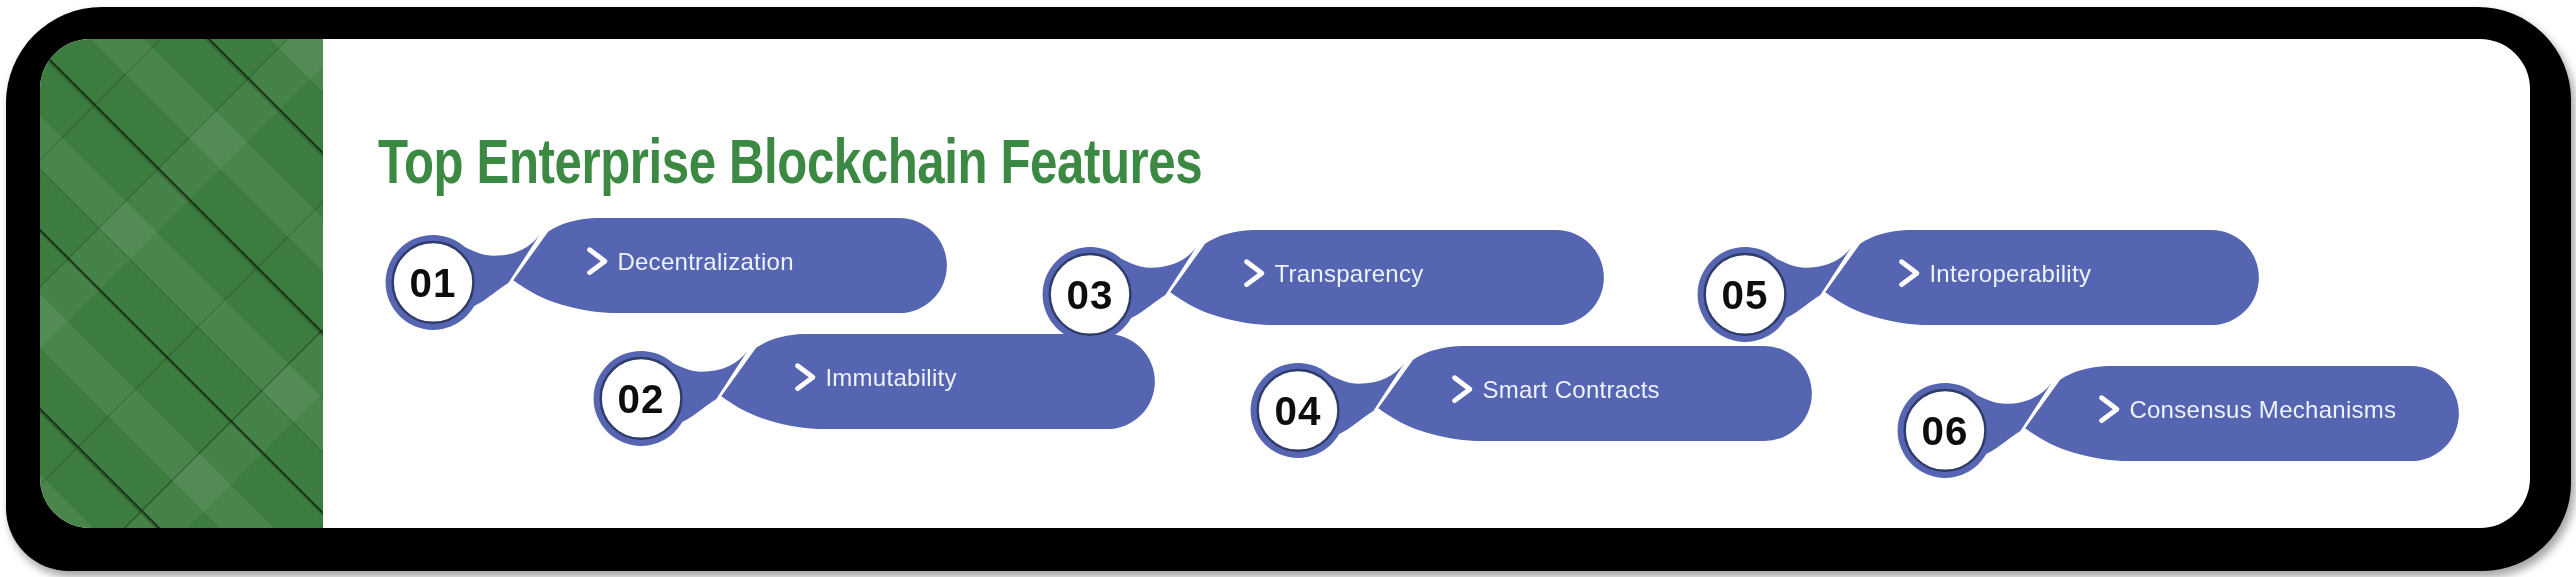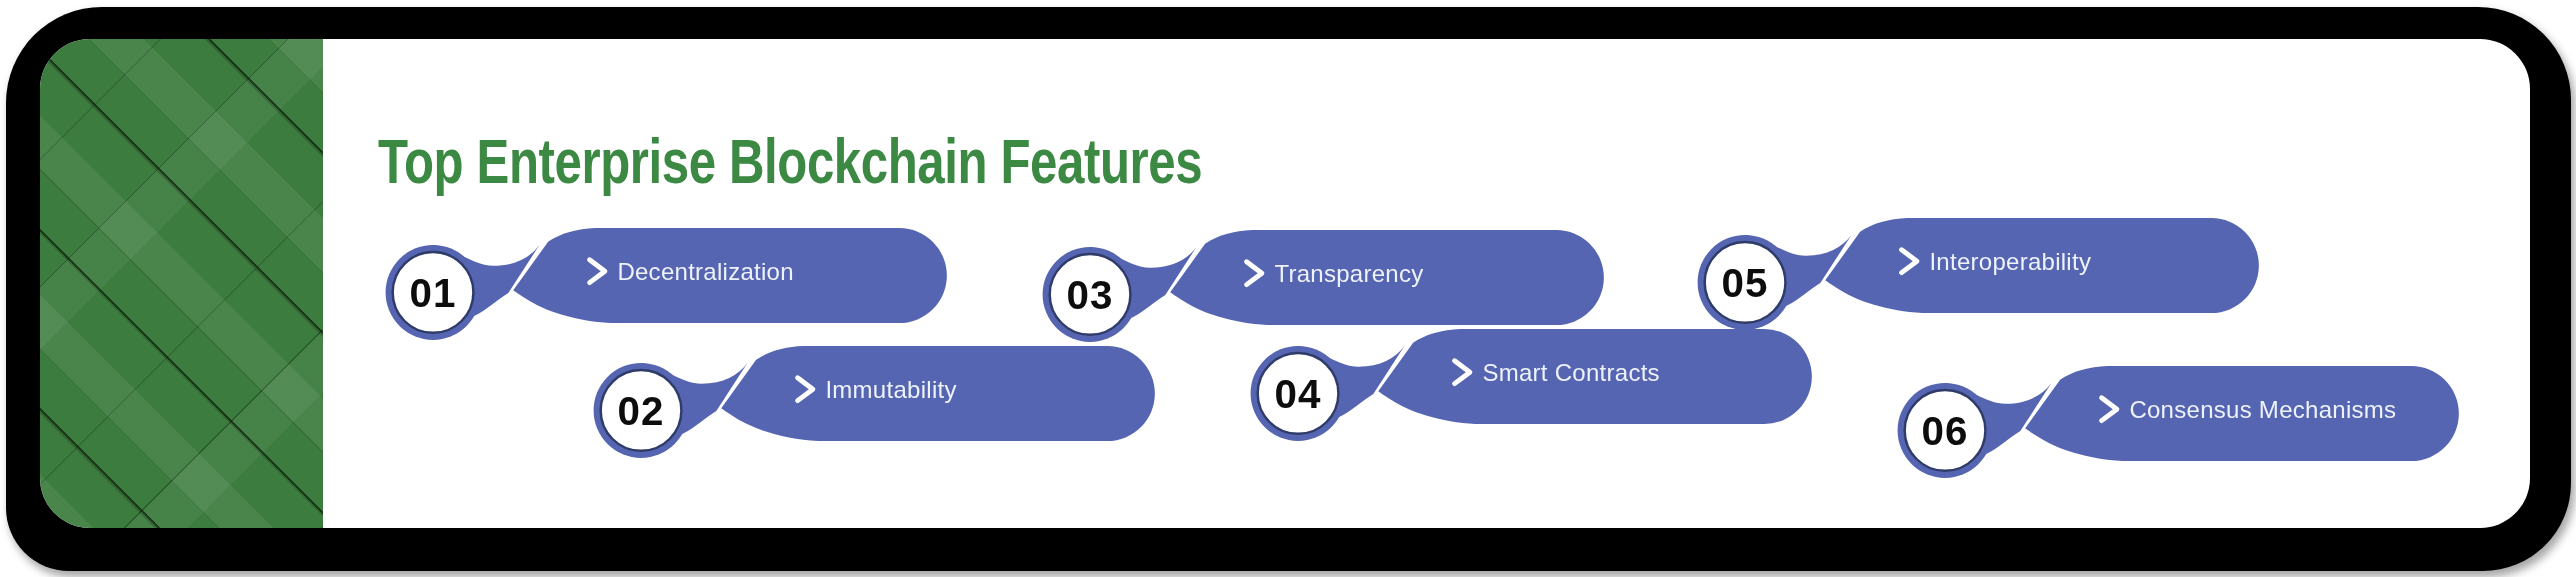--- a/index.html
+++ b/index.html
@@ -59,32 +59,32 @@
 </head>
 <body>
 
 <div class="canvas">
   <div class="frame"></div>
   <div class="inner">
     <div class="green-panel"></div>
   </div>
   <h1 class="title" style="color: rgb(60, 137, 67);">Top Enterprise Blockchain Features</h1>
   <div id="items-layer">
-      <div class="item" style="left: 375px; top: 227px;">
+      <div class="item" style="left: 375px; top: 217px;">
         <svg viewBox="0 0 1055 220" xmlns="http://www.w3.org/2000/svg">
           <circle cx="105" cy="120" r="87" fill="#5565b1"></circle>
           <path fill="#5565b1" d="M 105 33 C 150 41 178 71 216 71 C 256 71 283 56 300 33 L 243 121 C 222 134 206 149 190 158 C 158 176 128 181 104 164 Z"></path>
           <path fill="#5565b1" d="M 316 27 C 338 12 370 3 402 2 L 960 2 A 87 87 0 0 1 960 176 L 430 176 C 368 173 309 155 271 129 C 262 123 256 119 252 116 Z"></path>
           <circle cx="105" cy="120" r="74" fill="#ffffff" stroke="#2f3b69" stroke-width="4.5"></circle>
           <text x="105" y="146" text-anchor="middle" font-size="74" font-weight="700" letter-spacing="2" fill="#0d0d0d">01</text>
           <polyline points="392,60 420,81 392,102" fill="none" stroke="#ffffff" stroke-width="9" stroke-linecap="round" stroke-linejoin="round"></polyline>
           <text x="443" y="98" font-size="44" letter-spacing="0.5" fill="#eef2fb">Decentralization</text>
         </svg>
       </div>
-      <div class="item" style="left: 583px; top: 345px;">
+      <div class="item" style="left: 583px; top: 333px;">
         <svg viewBox="0 0 1055 220" xmlns="http://www.w3.org/2000/svg">
           <circle cx="105" cy="120" r="87" fill="#5565b1"></circle>
           <path fill="#5565b1" d="M 105 33 C 150 41 178 71 216 71 C 256 71 283 56 300 33 L 243 121 C 222 134 206 149 190 158 C 158 176 128 181 104 164 Z"></path>
           <path fill="#5565b1" d="M 316 27 C 338 12 370 3 402 2 L 960 2 A 87 87 0 0 1 960 176 L 430 176 C 368 173 309 155 271 129 C 262 123 256 119 252 116 Z"></path>
           <circle cx="105" cy="120" r="74" fill="#ffffff" stroke="#2f3b69" stroke-width="4.5"></circle>
           <text x="105" y="146" text-anchor="middle" font-size="74" font-weight="700" letter-spacing="2" fill="#0d0d0d">02</text>
           <polyline points="392,60 420,81 392,102" fill="none" stroke="#ffffff" stroke-width="9" stroke-linecap="round" stroke-linejoin="round"></polyline>
           <text x="443" y="98" font-size="44" letter-spacing="0.5" fill="#eef2fb">Immutability</text>
         </svg>
       </div>
@@ -92,32 +92,32 @@
         <svg viewBox="0 0 1055 220" xmlns="http://www.w3.org/2000/svg">
           <circle cx="105" cy="120" r="87" fill="#5565b1"></circle>
           <path fill="#5565b1" d="M 105 33 C 150 41 178 71 216 71 C 256 71 283 56 300 33 L 243 121 C 222 134 206 149 190 158 C 158 176 128 181 104 164 Z"></path>
           <path fill="#5565b1" d="M 316 27 C 338 12 370 3 402 2 L 960 2 A 87 87 0 0 1 960 176 L 430 176 C 368 173 309 155 271 129 C 262 123 256 119 252 116 Z"></path>
           <circle cx="105" cy="120" r="74" fill="#ffffff" stroke="#2f3b69" stroke-width="4.5"></circle>
           <text x="105" y="146" text-anchor="middle" font-size="74" font-weight="700" letter-spacing="2" fill="#0d0d0d">03</text>
           <polyline points="392,60 420,81 392,102" fill="none" stroke="#ffffff" stroke-width="9" stroke-linecap="round" stroke-linejoin="round"></polyline>
           <text x="443" y="98" font-size="44" letter-spacing="0.5" fill="#eef2fb">Transparency</text>
         </svg>
       </div>
-      <div class="item" style="left: 1240px; top: 328px;">
+      <div class="item" style="left: 1240px; top: 345px;">
         <svg viewBox="0 0 1055 220" xmlns="http://www.w3.org/2000/svg">
           <circle cx="105" cy="120" r="87" fill="#5565b1"></circle>
           <path fill="#5565b1" d="M 105 33 C 150 41 178 71 216 71 C 256 71 283 56 300 33 L 243 121 C 222 134 206 149 190 158 C 158 176 128 181 104 164 Z"></path>
           <path fill="#5565b1" d="M 316 27 C 338 12 370 3 402 2 L 960 2 A 87 87 0 0 1 960 176 L 430 176 C 368 173 309 155 271 129 C 262 123 256 119 252 116 Z"></path>
           <circle cx="105" cy="120" r="74" fill="#ffffff" stroke="#2f3b69" stroke-width="4.5"></circle>
           <text x="105" y="146" text-anchor="middle" font-size="74" font-weight="700" letter-spacing="2" fill="#0d0d0d">04</text>
           <polyline points="392,60 420,81 392,102" fill="none" stroke="#ffffff" stroke-width="9" stroke-linecap="round" stroke-linejoin="round"></polyline>
           <text x="443" y="98" font-size="44" letter-spacing="0.5" fill="#eef2fb">Smart Contracts</text>
         </svg>
       </div>
-      <div class="item" style="left: 1687px; top: 217px; text-align: center;">
+      <div class="item" style="left: 1687px; top: 229px; text-align: center;">
         <svg viewBox="0 0 1055 220" xmlns="http://www.w3.org/2000/svg">
           <circle cx="105" cy="120" r="87" fill="#5565b1"></circle>
           <path fill="#5565b1" d="M 105 33 C 150 41 178 71 216 71 C 256 71 283 56 300 33 L 243 121 C 222 134 206 149 190 158 C 158 176 128 181 104 164 Z"></path>
           <path fill="#5565b1" d="M 316 27 C 338 12 370 3 402 2 L 960 2 A 87 87 0 0 1 960 176 L 430 176 C 368 173 309 155 271 129 C 262 123 256 119 252 116 Z"></path>
           <circle cx="105" cy="120" r="74" fill="#ffffff" stroke="#2f3b69" stroke-width="4.5"></circle>
           <text x="105" y="146" text-anchor="middle" font-size="74" font-weight="700" letter-spacing="2" fill="#0d0d0d">05</text>
           <polyline points="392,60 420,81 392,102" fill="none" stroke="#ffffff" stroke-width="9" stroke-linecap="round" stroke-linejoin="round"></polyline>
           <text x="443" y="98" font-size="44" letter-spacing="0.5" fill="#eef2fb">Interoperability</text>
         </svg>
       </div>

